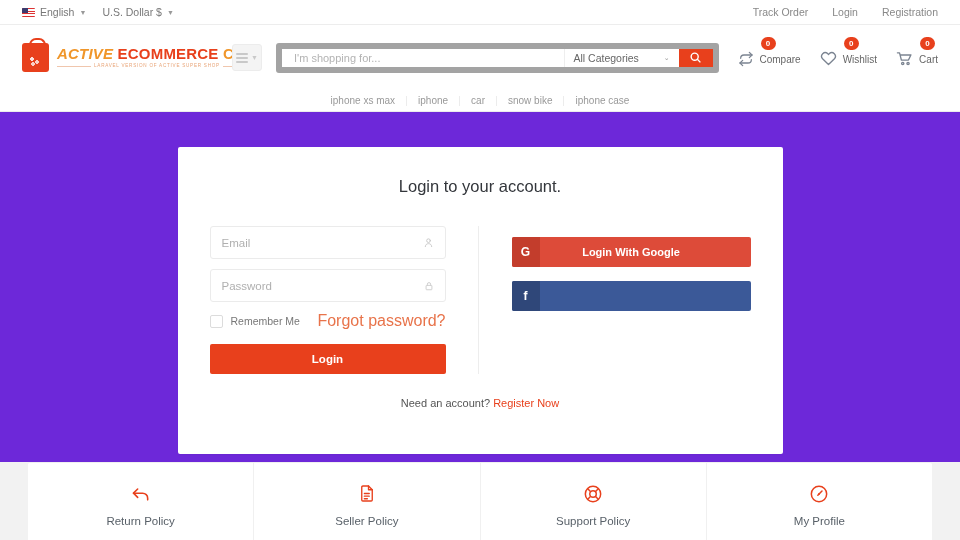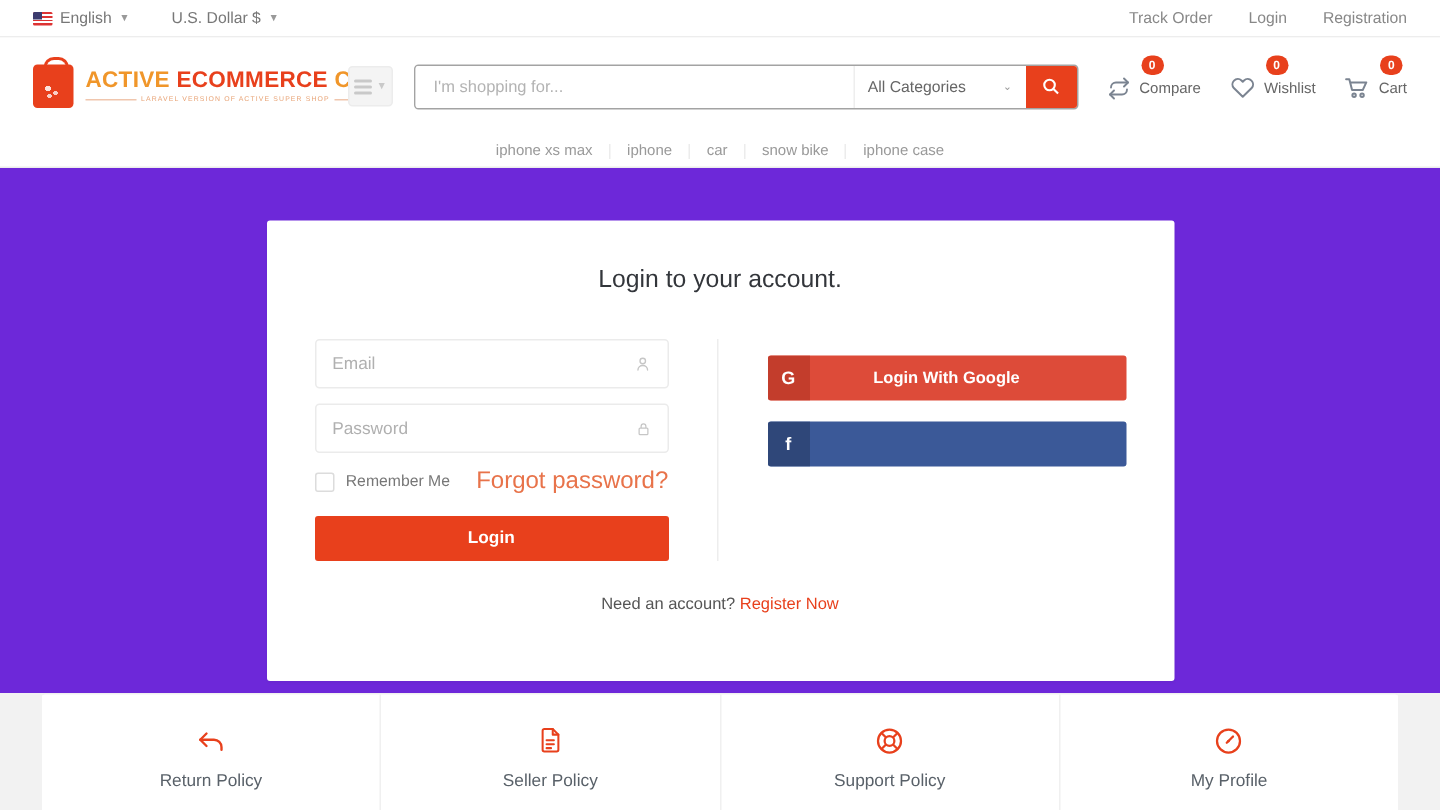--- a/index.html
+++ b/index.html
@@ -11,21 +11,21 @@
     -webkit-font-smoothing: antialiased;
   }
   .page { width: 960px; height: 540px; position: relative; display: flex; flex-direction: column; }
 
   
   .topbar {
     height: 25px; background: #fff; border-bottom: 1px solid #ededed;
     display: flex; align-items: center; justify-content: space-between;
     padding: 0 22px; flex: none;
   }
-  .topbar-left { display: flex; align-items: center; gap: 28px; }
+  .topbar-left { display: flex; align-items: center; gap: 16px; }
   .tb-item {
     display: flex; align-items: center; gap: 5px;
     font-size: 10.5px; color: #777; cursor: pointer;
   }
   .flag {
     width: 13px; height: 9px; border-radius: 1px; position: relative; overflow: hidden;
     background: linear-gradient(to bottom,#d33 0 14%,#fff 14% 28%,#d33 28% 42%,#fff 42% 56%,#d33 56% 70%,#fff 70% 85%,#d33 85% 100%);
     display: inline-block;
   }
   .flag:before {
@@ -52,40 +52,40 @@
   }
   .logo-bag:after {
     content: ""; position: absolute; left: 7px; top: 13px; width: 11px; height: 11px;
     background:
       radial-gradient(circle 2px at 3px 3px, rgba(255,255,255,.85) 99%, transparent),
       radial-gradient(circle 1.6px at 8px 6px, rgba(255,255,255,.75) 99%, transparent),
       radial-gradient(circle 1.6px at 4px 8px, rgba(255,255,255,.75) 99%, transparent);
   }
   .logo-text { line-height: 1; }
   .logo-main { font-size: 15px; font-weight: 700; letter-spacing: .2px; white-space: nowrap; }
-  .logo-main .w1 { color: #f0962a; }
+  .logo-main .w1 { color: #f0962a; font-style: italic; }
   .logo-main .w2 { color: #e8401c; }
   .logo-main .w3 { color: #f0962a; }
   .logo-sub {
     font-size: 4.6px; color: #e8a477; letter-spacing: .75px; margin-top: 3px;
     display: flex; align-items: center; gap: 3px; white-space: nowrap;
   }
   .logo-sub .rule { flex: 1; height: 1px; background: #f0c6ad; }
 
   .menu-btn {
     width: 30px; height: 27px; background: #f4f4f4; border: 1px solid #ececec;
     border-radius: 3px; margin-left: 10px; margin-right: 14px;
     display: flex; align-items: center; justify-content: center; gap: 3px; cursor: pointer; flex: none;
   }
   .bars { display: flex; flex-direction: column; gap: 2px; }
   .bars span { display:block; width: 12px; height: 2px; background: #c9c9c9; border-radius: 1px; }
   .menu-btn .caret { color: #c9c9c9; font-size: 7px; }
 
   .searchbar {
-    flex: 1; max-width: 478px; height: 30px; border: 1px solid #a3a3a3;
+    flex: 1; max-width: 478px; height: 30px; border: 6px solid #a3a3a3;
     border-radius: 3px; display: flex; align-items: center; background: #fff; overflow: hidden;
   }
   .search-input {
     flex: 1; border: none; outline: none; height: 100%; padding: 0 12px;
     font-size: 11px; color: #444; font-family: "Liberation Sans", sans-serif;
   }
   .search-input::placeholder { color: #b3b3b3; }
   .cat-select {
     width: 115px; height: 100%; display: flex; align-items: center; justify-content: space-between;
     border-left: 1px solid #eee; padding: 0 9px; font-size: 10.5px; color: #666; cursor: pointer;

